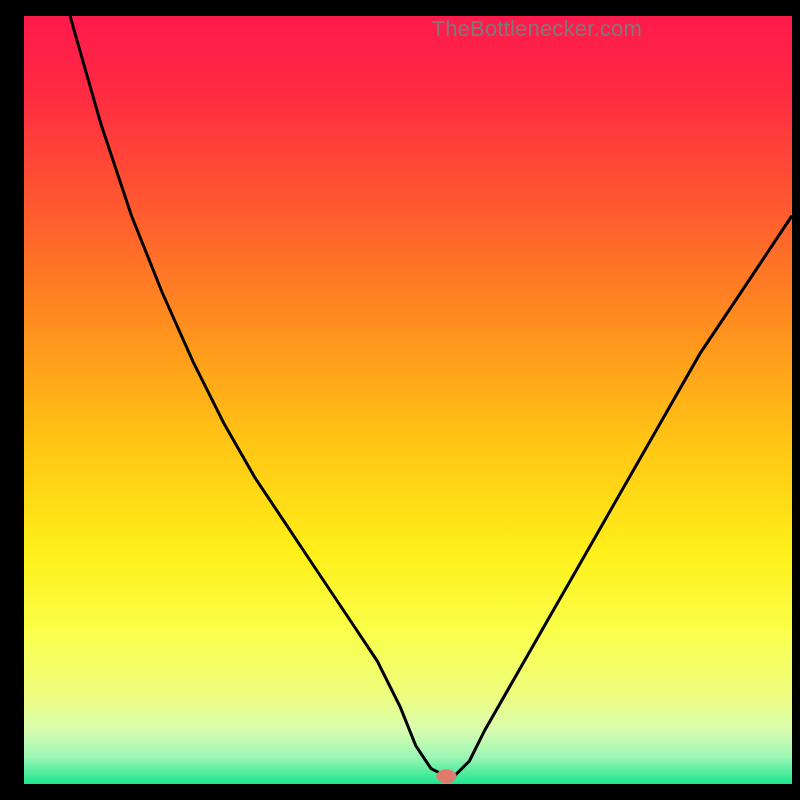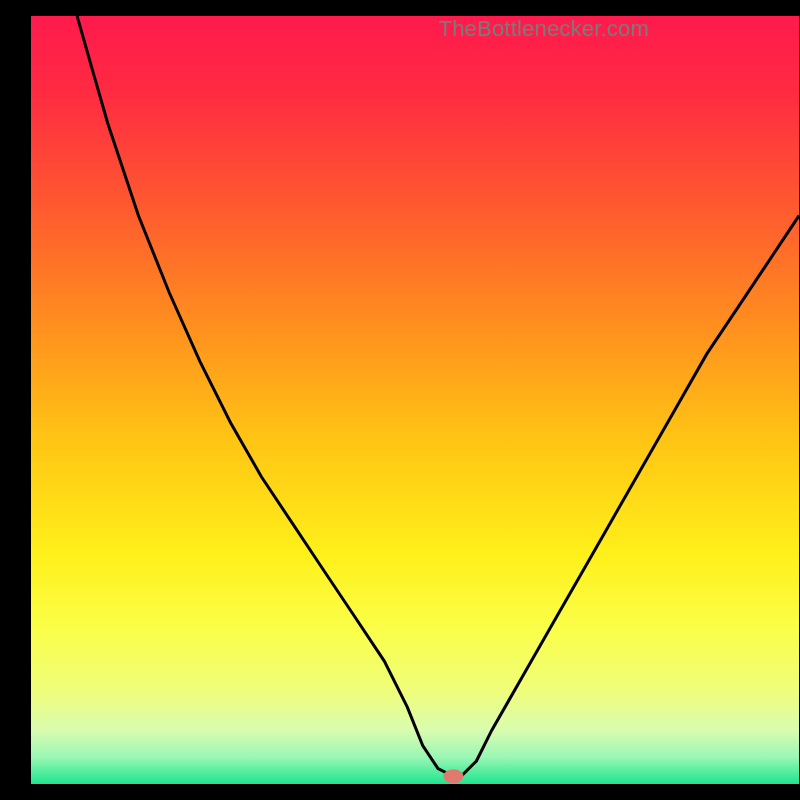--- a/index.html
+++ b/index.html
@@ -6,21 +6,21 @@
     margin: 0;
     padding: 0;
     width: 800px;
     height: 800px;
     background: #000;
     overflow: hidden;
     font-family: Arial, Helvetica, sans-serif;
   }
   .frame {
     position: absolute;
-    left: 31px;
+    left: 24px;
     top: 16px;
     width: 628px;
     height: 768px;
     background: #000;
   }
   .plot-area {
     position: absolute;
     left: 0;
     top: 0;
     width: 768px;

